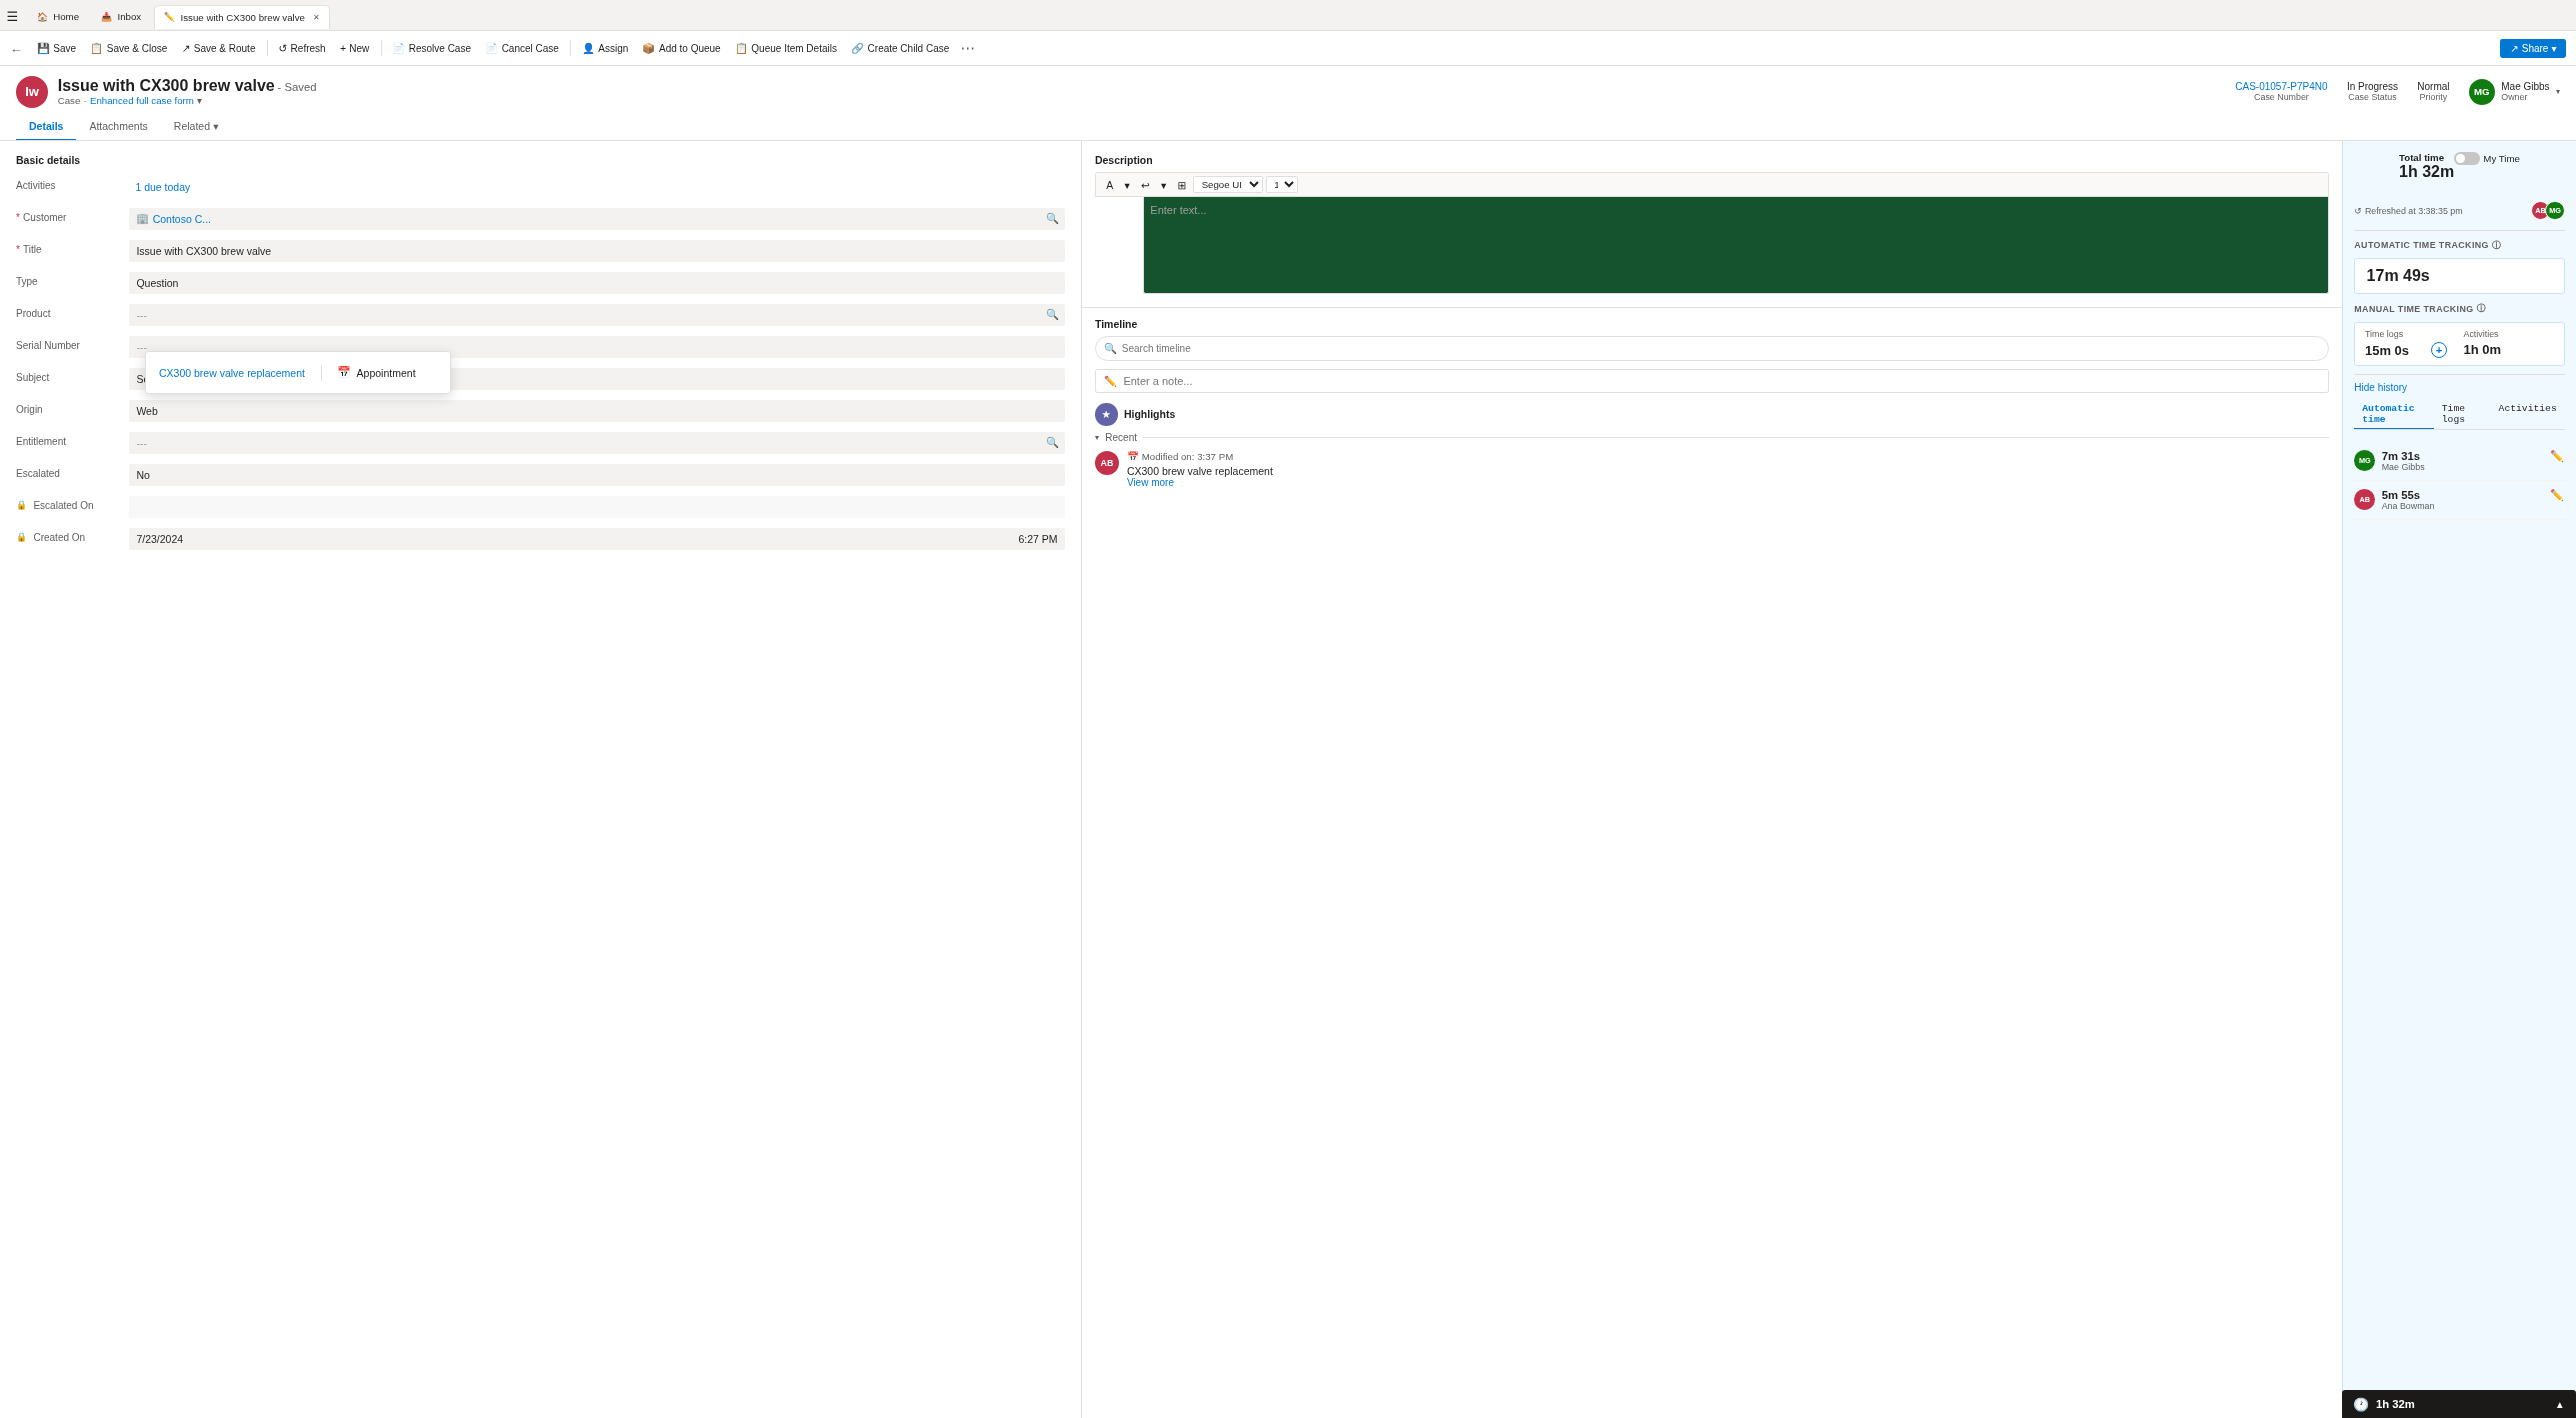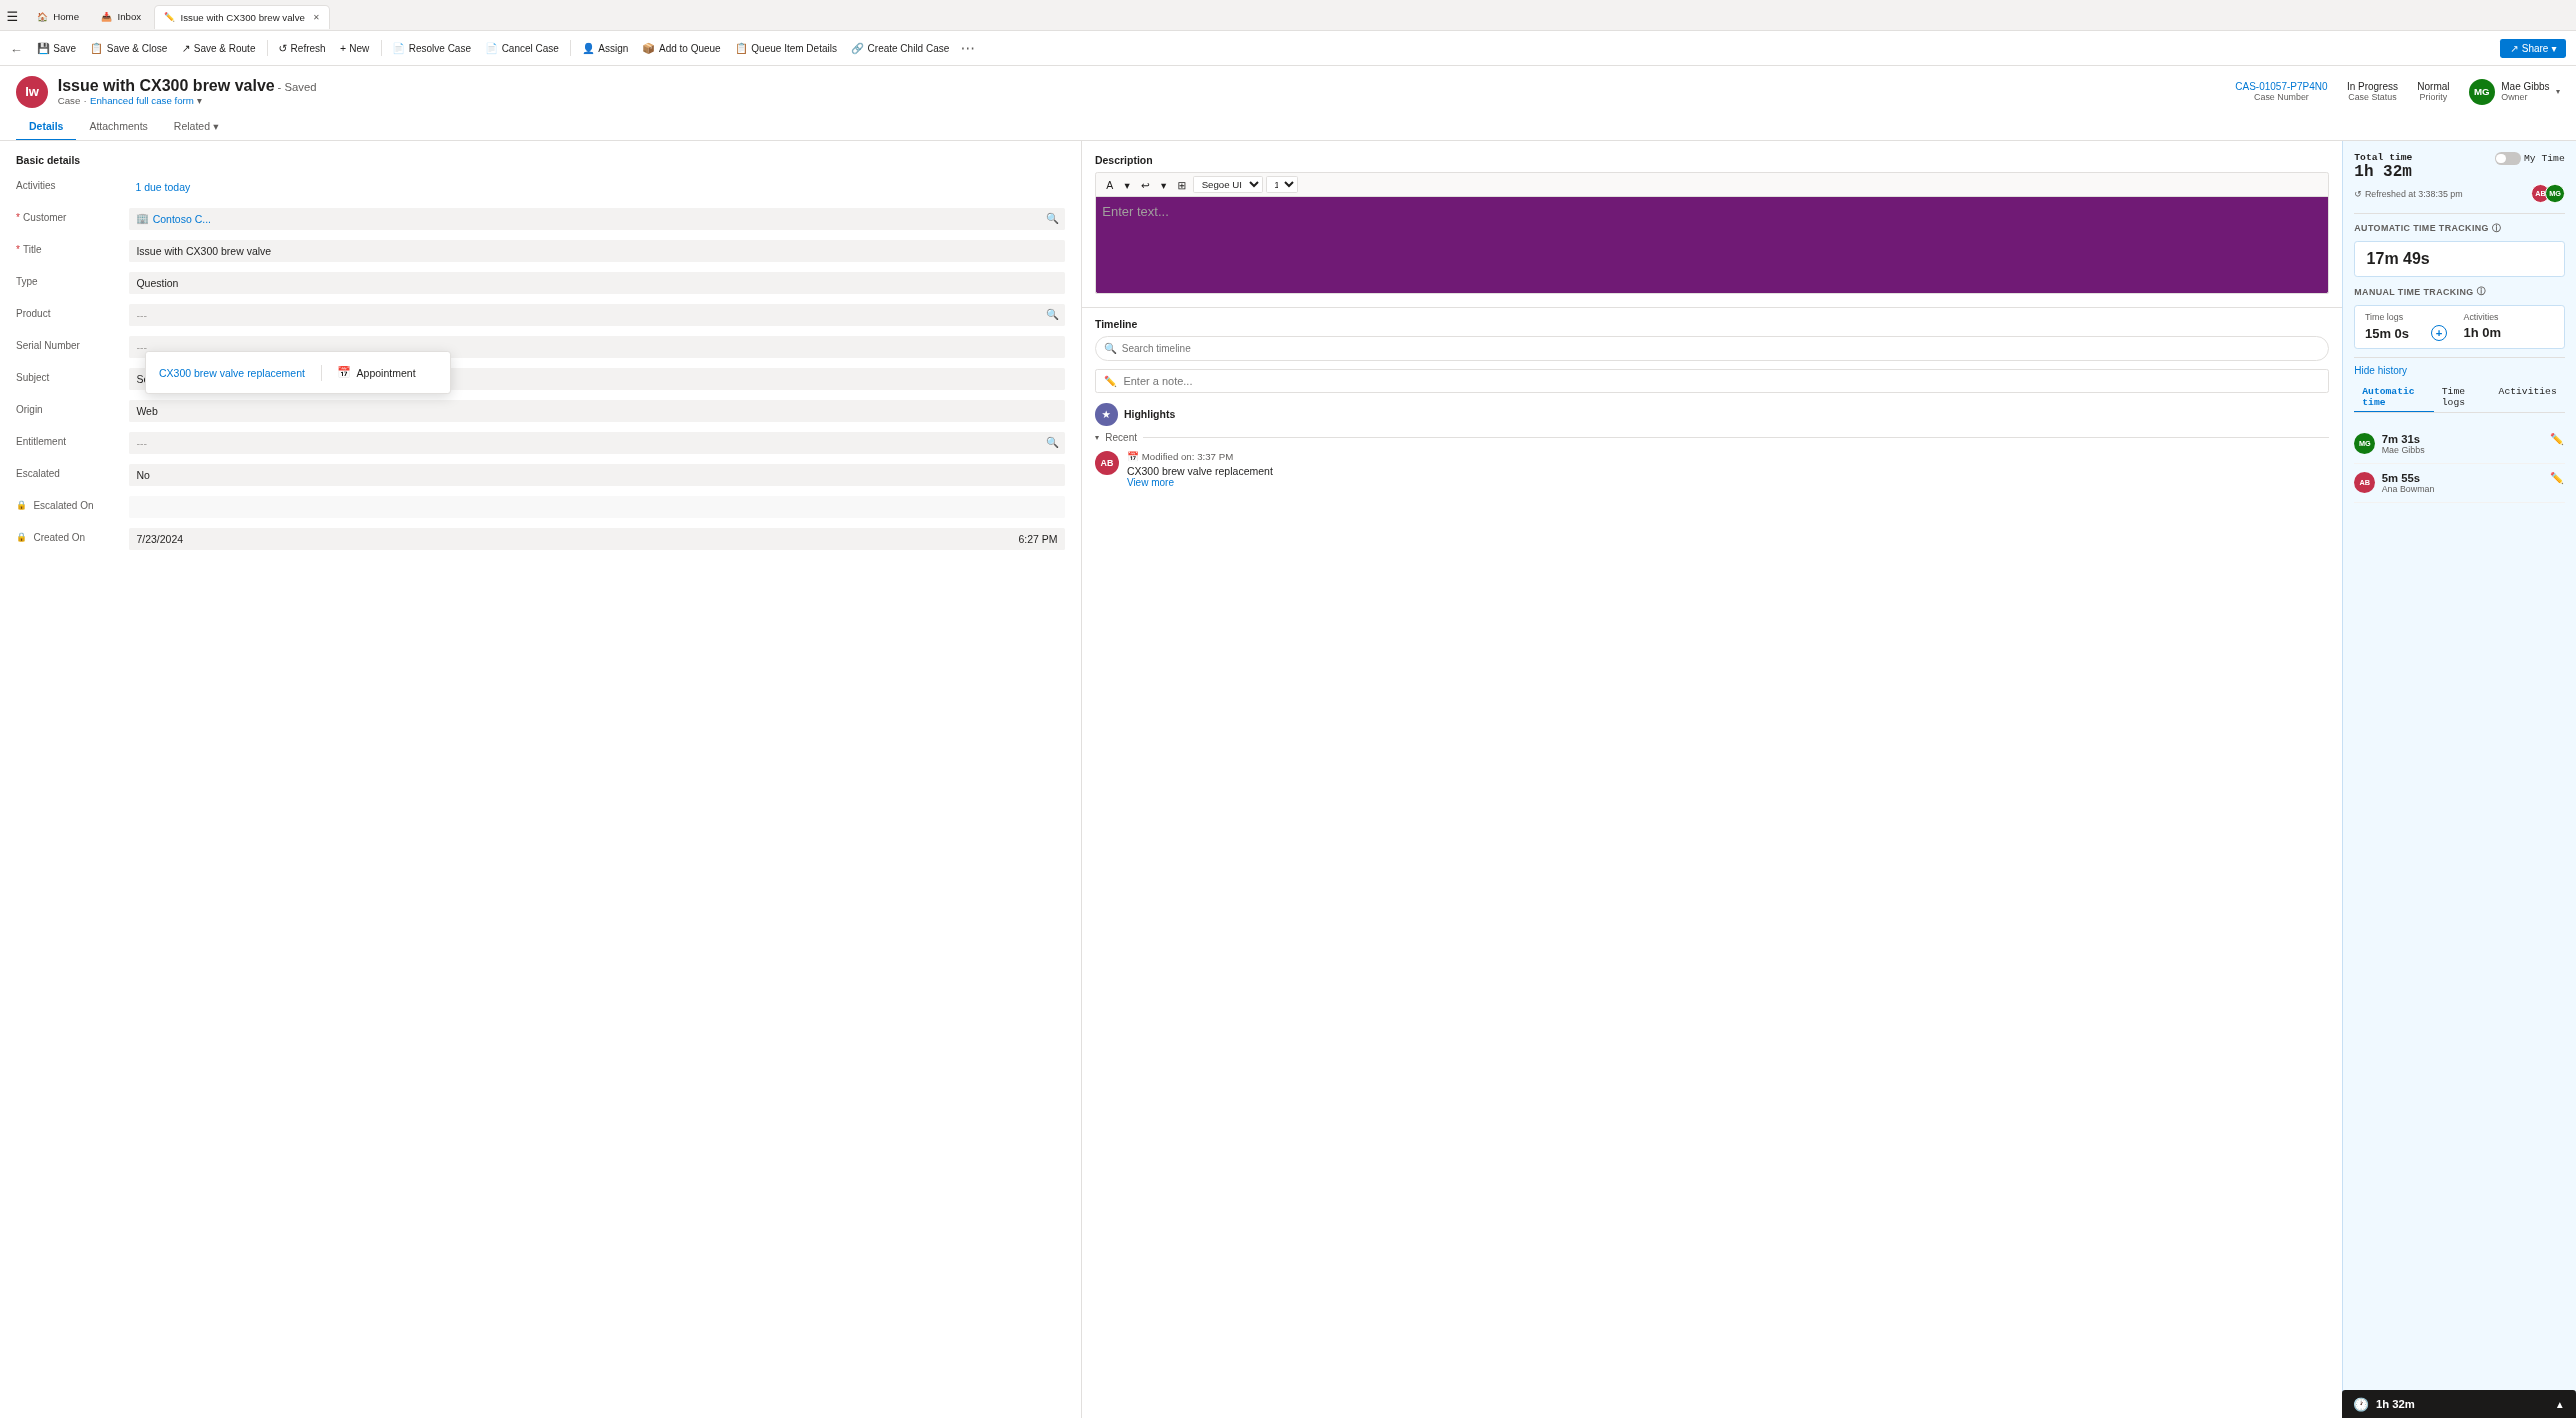--- a/index.html
+++ b/index.html
@@ -147,22 +147,22 @@
     .toolbar-btn {
       border: none; background: transparent; cursor: pointer; padding: 1.6px 4px;
       font-size: 10.5px; border-radius: 1.6px; color: #201f1e;
     }
     .font-select {
       border: 0.8px solid #e1dfdd; border-radius: 1.6px; padding: 0.8px 3.2px;
       font-size: 9.7px; color: #201f1e; background: #fff;
     }
     .editor-body {
       border: 0.8px solid #e1dfdd; border-top: none; min-height: 97px;
-      padding: 6.4px; border-radius: 0 0 2.4px 2.4px; background: #701a75;
-      color: #a19f9d; font-size: 13px;
+      padding: 6.4px; border-radius: 0 0 2.4px 2.4px; background: #14532d;
+      color: #a19f9d; font-size: 11px; margin-left: 48px;
     }
 
     
     .timeline-section {
       background: #fff; flex: 1; overflow-y: auto; padding: 9.7px 13px;
     }
     .timeline-title { font-size: 10.5px; font-weight: 600; margin-bottom: 6.4px; }
     .timeline-search {
       display: flex; align-items: center; gap: 4.8px; padding: 4.8px 8px;
       border: 0.8px solid #e1dfdd; border-radius: 16px; margin-bottom: 8px;
@@ -209,21 +209,21 @@
     .entry-content a { color: #0078d4; text-decoration: none; }
     .entry-title { font-size: 10.5px; font-weight: 500; }
     .view-more { color: #0078d4; font-size: 10px; cursor: pointer; }
 
     
     .time-panel {
       width: 234px; background: #f0f9ff; border-left: 0.8px solid #c7e0f4;
       overflow-y: auto; padding: 11.3px;
     }
     .total-time-row {
-      display: flex; align-items: flex-start; justify-content: space-between; margin-bottom: 3px; font-family: Liberation Mono, monospace;
+      display: flex; align-items: flex-start; justify-content: center; margin-bottom: 20px;
     }
     .total-time-label { font-size: 9.7px; font-weight: 600; color: #201f1e; }
     .total-time-value { font-size: 16px; font-weight: 700; color: #201f1e; }
     .my-time-toggle { display: flex; align-items: center; gap: 3.2px; font-size: 9.7px; }
     .toggle-switch {
       width: 26px; height: 13px; background: #c8c6c4; border-radius: 6.4px;
       position: relative; cursor: pointer;
     }
     .toggle-switch .knob {
       width: 9.7px; height: 9.7px; background: #fff; border-radius: 50%;

